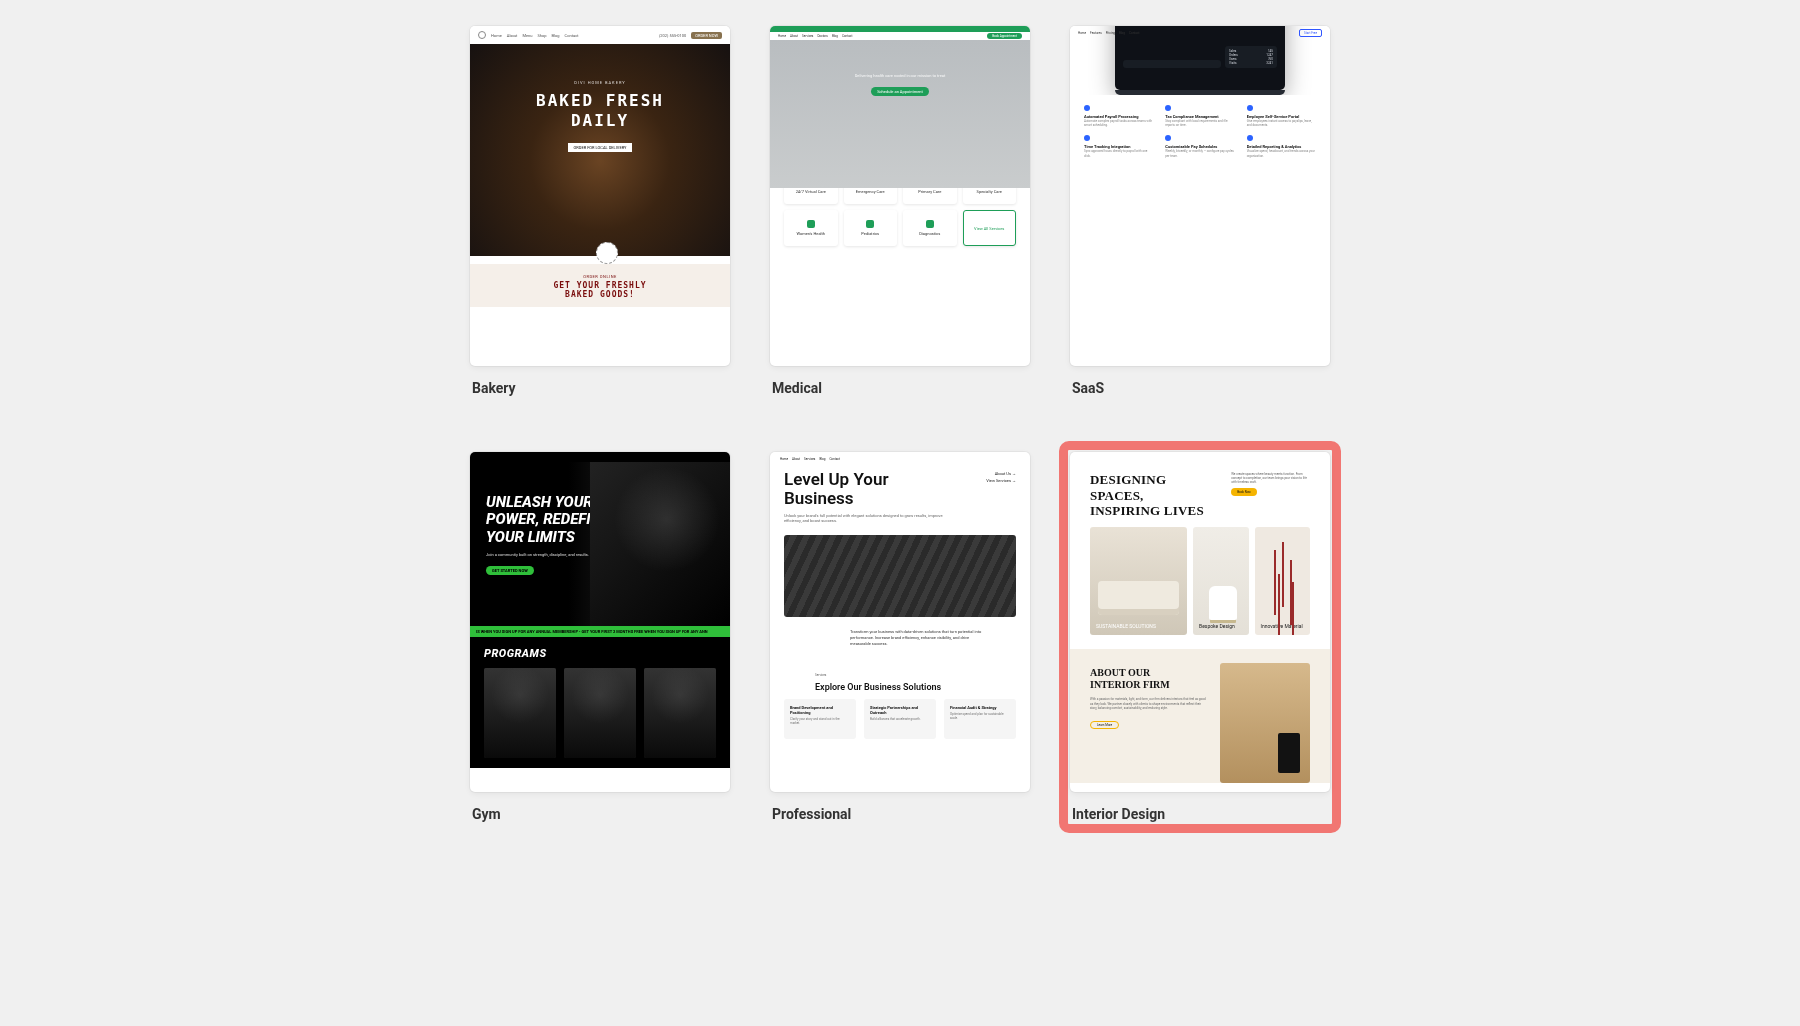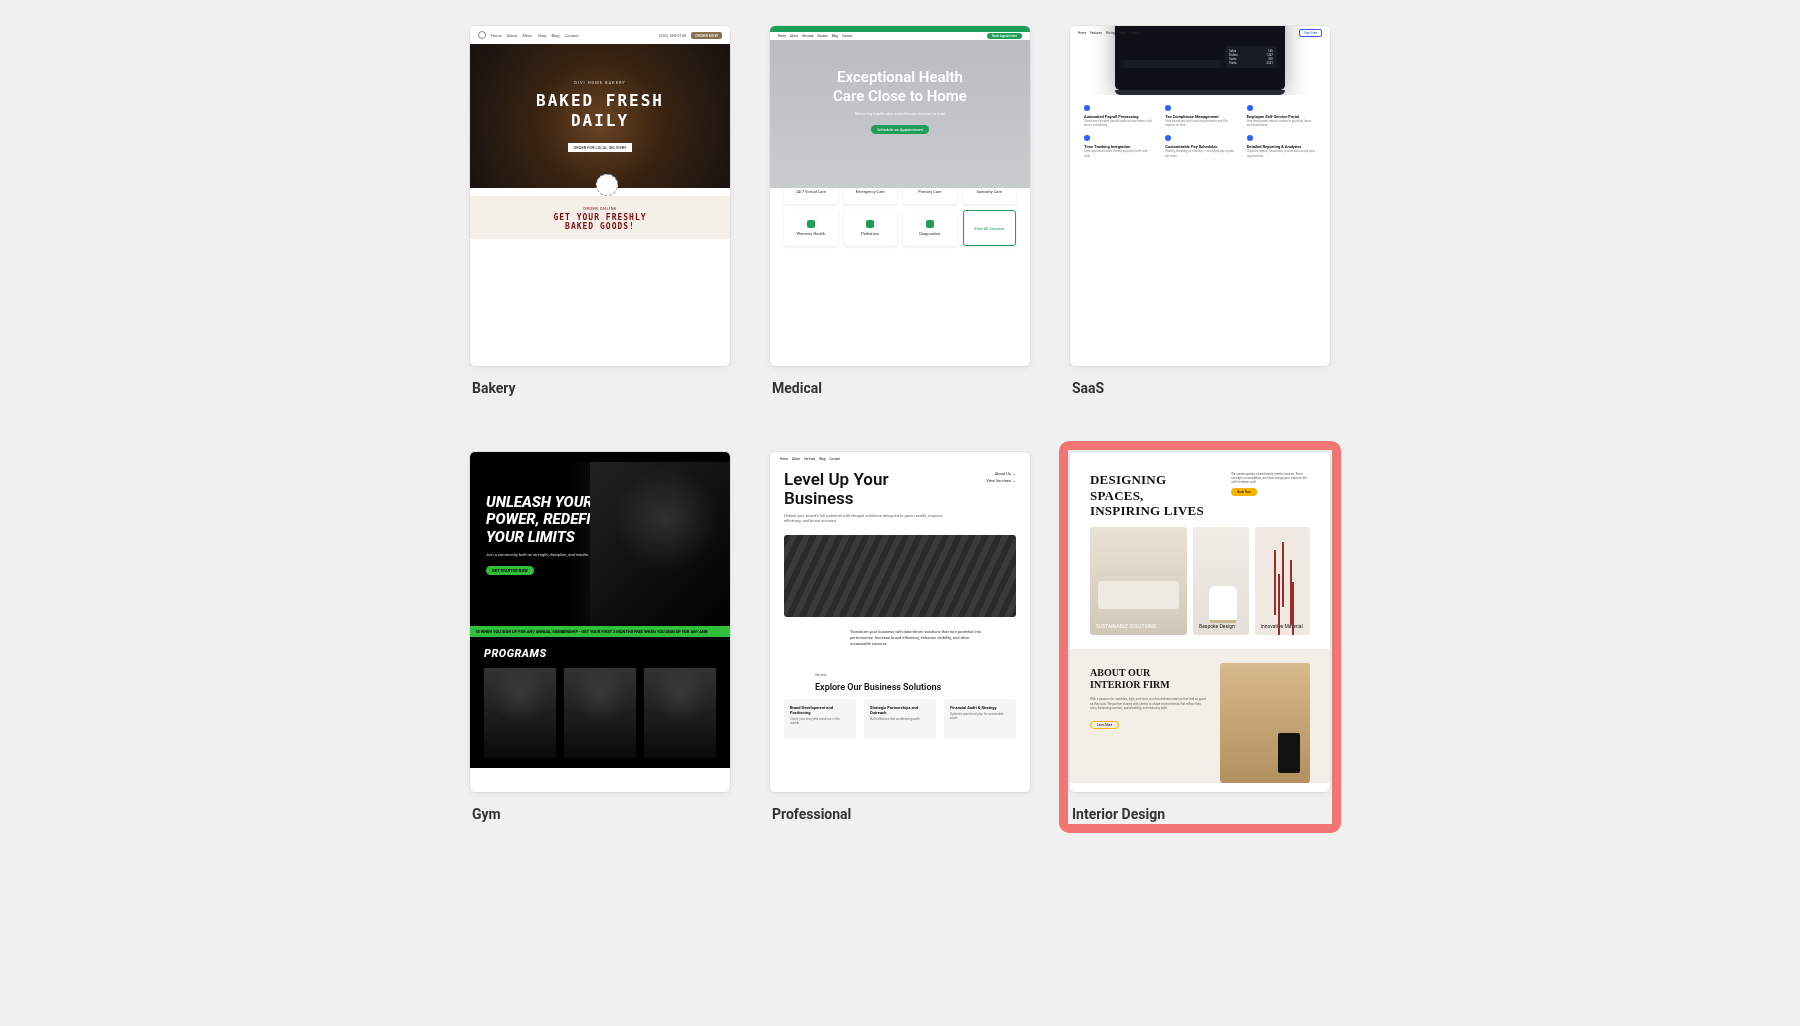--- a/index.html
+++ b/index.html
@@ -46,21 +46,21 @@
     align-items: center;
     justify-content: space-between;
     padding: 0 8px;
     font-size: 4px;
     color: #555;
   }
   .bakery .topbar .left { display:flex; gap:5px; align-items:center; }
   .bakery .topbar .logo { width:8px; height:8px; border:1px solid #888; border-radius:50%; }
   .bakery .topbar .btn { background:#87714e; color:#fff; padding:1px 4px; border-radius:2px; }
   .bakery .hero {
-    height: 144px;
+    height: 212px;
     background: radial-gradient(circle at 50% 55%, #6a4423 0%, #3a2412 40%, #161110 100%);
     color: #fff; text-align:center; padding-top: 36px;
   }
   .bakery .hero .eyebrow { font-size:4px; letter-spacing:1px; opacity:.8; }
   .bakery .hero h1 { font-family: ui-monospace, Menlo, monospace; font-size: 16px; letter-spacing: 2px; margin-top:6px; line-height:1.25; }
   .bakery .hero .cta { display:inline-block; margin-top:12px; background:#fff; color:#111; font-size:4px; padding:2px 6px; }
   .bakery .welcome { display:flex; padding:12px 16px 8px; gap:10px; align-items:flex-start; }
   .bakery .welcome .txt { flex:1; font-size:5px; color:#222; }
   .bakery .welcome .txt h2 { font-family: ui-monospace, monospace; font-size:7px; letter-spacing:.5px; margin-bottom:6px; }
   .bakery .welcome .txt p { line-height:1.5; color:#666; font-size:4px; }
@@ -215,24 +215,20 @@
           <span>Home</span>
           <span>About</span>
           <span>Services</span>
           <span>Doctors</span>
           <span>Blog</span>
           <span>Contact</span>
         </div>
         <span class="pill">Book Appointment</span>
       </div>
       <div class="hero">
-        <h1>
-          <span>Exceptional Health</span><br>
-          <span>Care Close to Home</span>
-        </h1>
         <p>Delivering health care rooted in our mission to treat</p>
         <span class="cta">Schedule an Appointment</span>
       </div>
       <div class="cards">
         <div class="card">
             <span class="ic"></span>
             <span>24/7 Virtual Care</span>
           </div>
         <div class="card">
             <span class="ic"></span>

